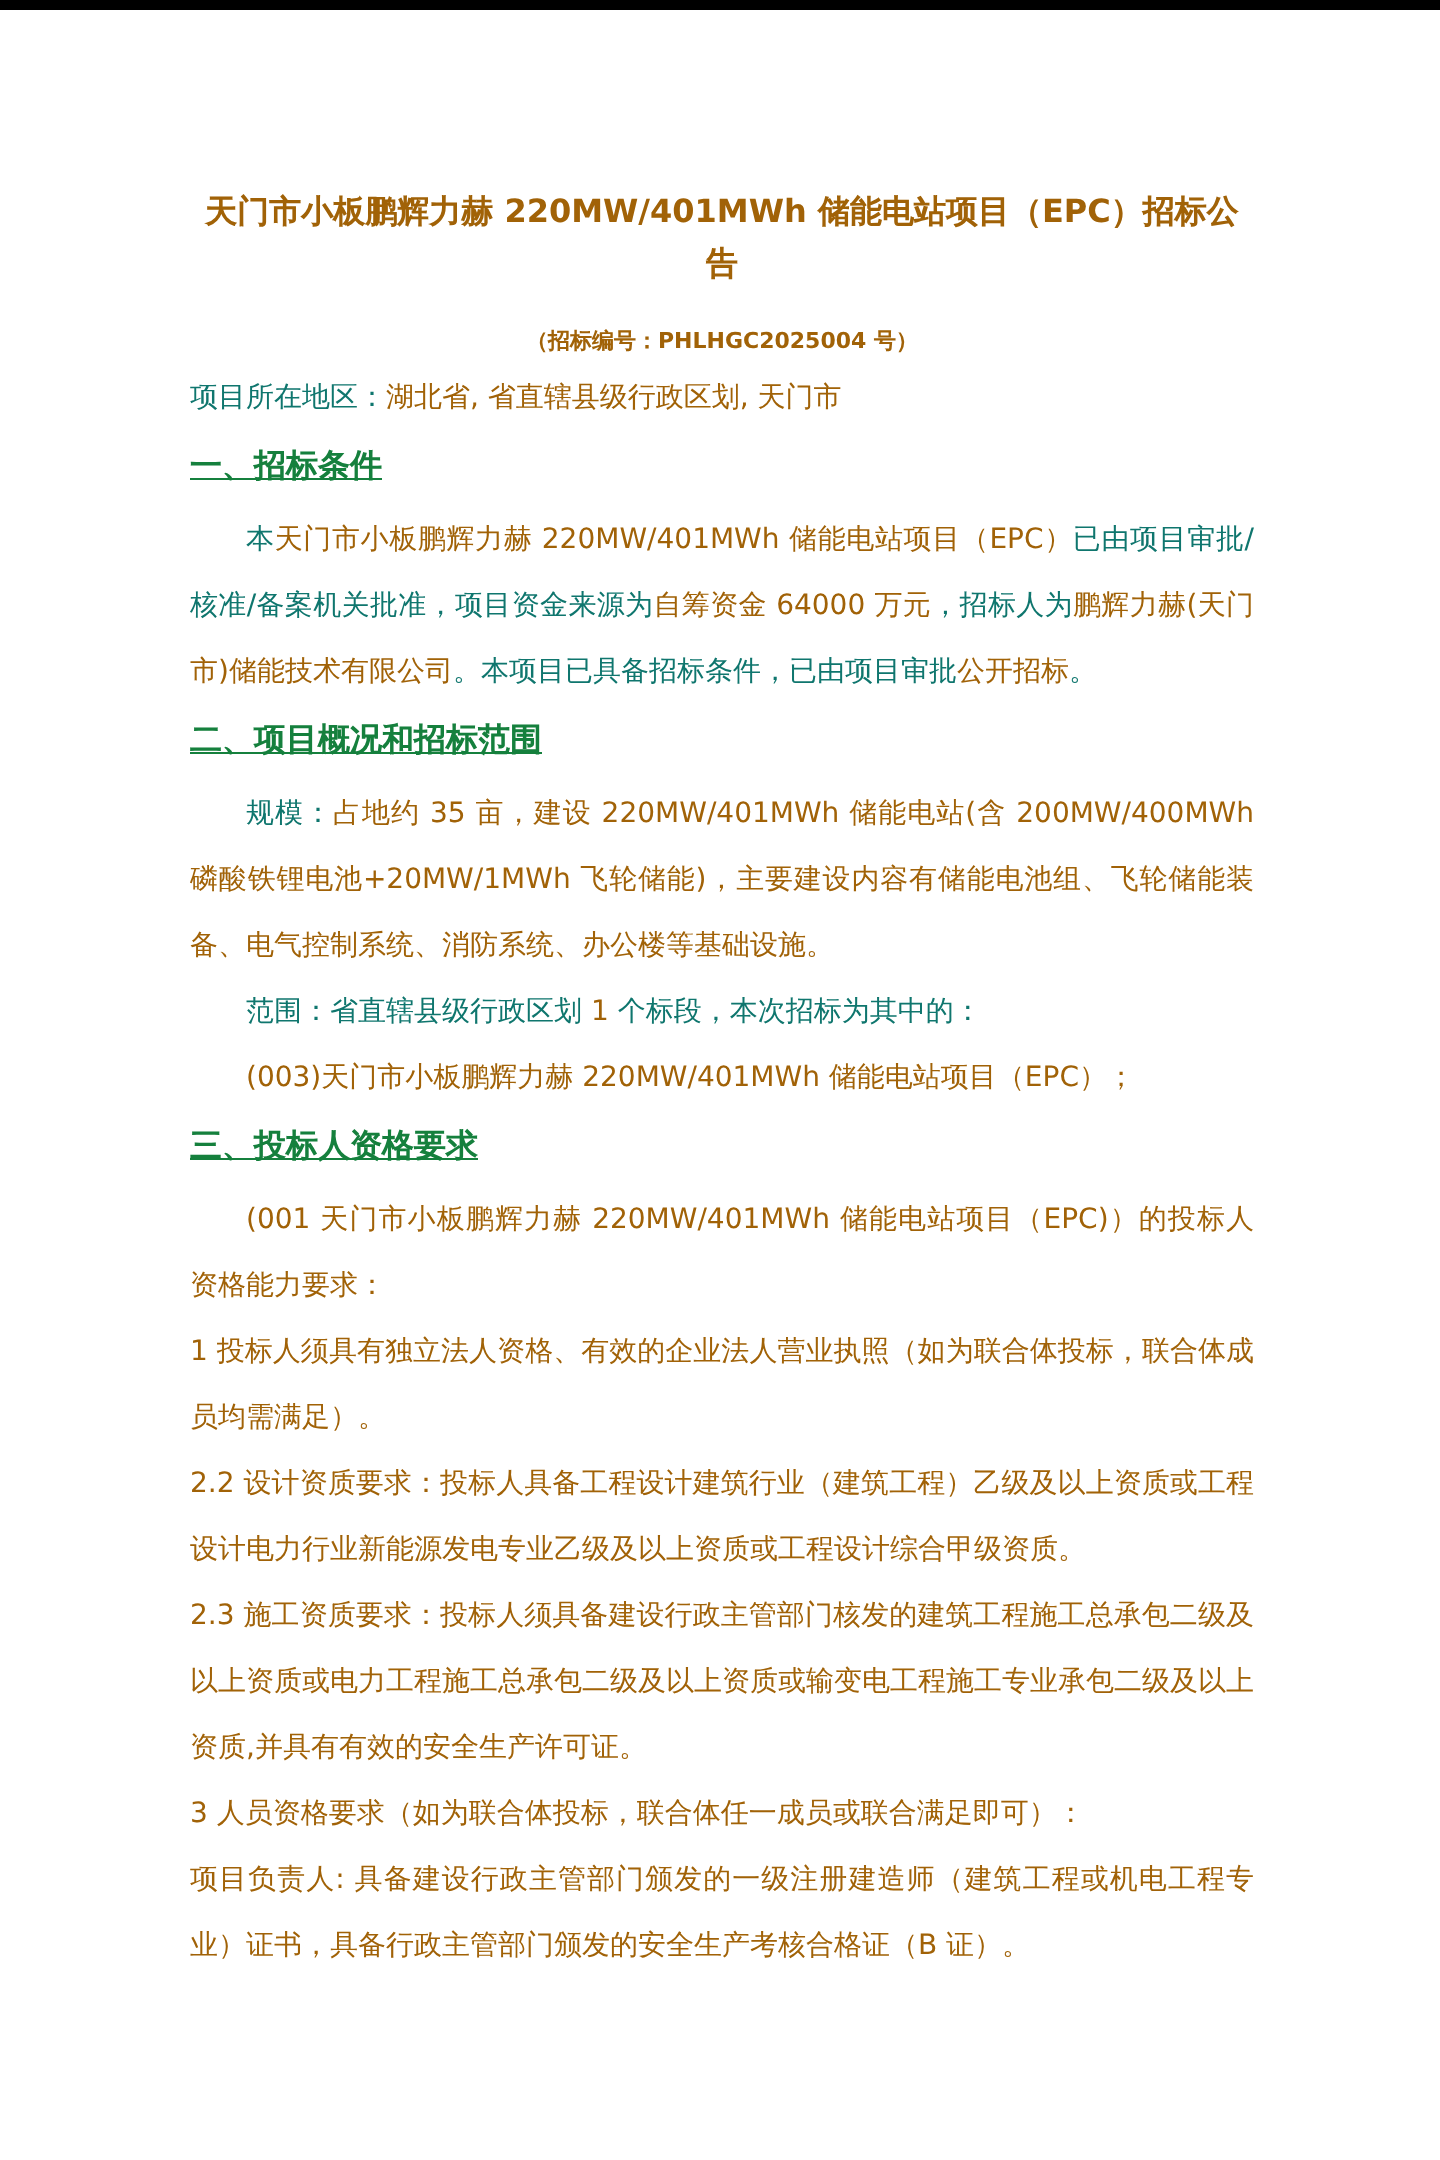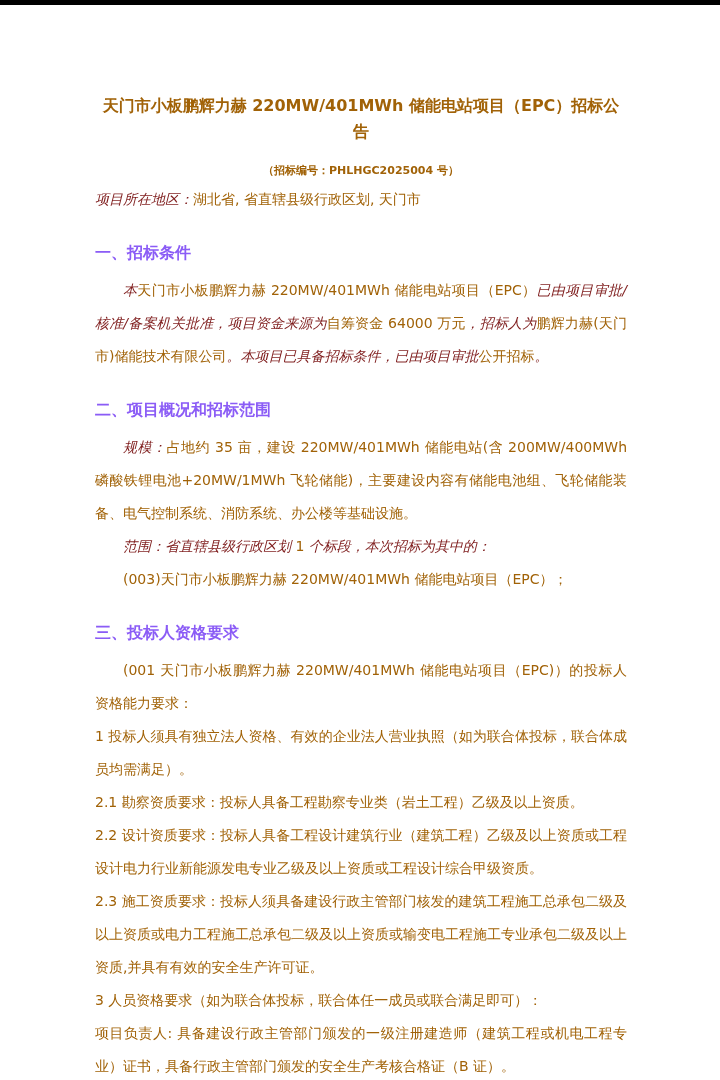--- a/index.html
+++ b/index.html
@@ -18,21 +18,21 @@
     width: 720px;
     height: 5px;
     background: #000000;
   }
   .page {
     padding: 0 93px 60px 95px;
     box-sizing: border-box;
     width: 720px;
   }
   .blue { color: #a16207; }
-  .black { color: #7f1d1d; font-style: italic; }
+  .black { color: #0f766e; }
   .title {
     margin: 88px 0 0 0;
     text-align: center;
     font-size: 16px;
     font-weight: bold;
     line-height: 26px;
   }
   .subtitle {
     margin: 14px 0 0 0;
     text-align: center;
@@ -45,25 +45,26 @@
   }
   .para {
     margin: 0;
     font-size: 14px;
     line-height: 33px;
     text-align: justify;
     word-break: break-word;
   }
   .indent { text-indent: 2em; }
   .heading {
-    margin: 24px 0 8px 0;
+    margin: 4px 0 8px 0;
     font-size: 16px;
     font-weight: bold;
     line-height: 26px;
-    color: #8b5cf6;
+    color: #15803d;
+    text-decoration: underline;
   }
 </style>
 </head>
 <body>
 
 <div class="top-bar"></div>
 
 <div class="page">
 
   <h1 class="title blue">天门市小板鹏辉力赫 220MW/401MWh 储能电站项目（EPC）招标公告</h1>
@@ -81,19 +82,18 @@
   <p class="para indent"><span class="black">规模：</span><span class="blue">占地约 35 亩，建设 220MW/401MWh 储能电站(含 200MW/400MWh 磷酸铁锂电池+20MW/1MWh 飞轮储能)，主要建设内容有储能电池组、飞轮储能装备、电气控制系统、消防系统、办公楼等基础设施。</span></p>
 
   <p class="para indent"><span class="black">范围：省直辖县级行政区划 </span><span class="blue">1</span><span class="black"> 个标段，本次招标为其中的：</span></p>
 
   <p class="para indent blue">(003)天门市小板鹏辉力赫 220MW/401MWh 储能电站项目（EPC）；</p>
 
   <h3 class="heading">三、投标人资格要求</h3>
 
   <p class="para indent blue">(001 天门市小板鹏辉力赫 220MW/401MWh 储能电站项目（EPC)）的投标人资格能力要求：</p>
   <p class="para blue">1 投标人须具有独立法人资格、有效的企业法人营业执照（如为联合体投标，联合体成员均需满足）。</p>
-  <p class="para blue">2.1 勘察资质要求：投标人具备工程勘察专业类（岩土工程）乙级及以上资质。</p>
   <p class="para blue">2.2 设计资质要求：投标人具备工程设计建筑行业（建筑工程）乙级及以上资质或工程设计电力行业新能源发电专业乙级及以上资质或工程设计综合甲级资质。</p>
   <p class="para blue">2.3 施工资质要求：投标人须具备建设行政主管部门核发的建筑工程施工总承包二级及以上资质或电力工程施工总承包二级及以上资质或输变电工程施工专业承包二级及以上资质,并具有有效的安全生产许可证。</p>
   <p class="para blue">3 人员资格要求（如为联合体投标，联合体任一成员或联合满足即可）：</p>
   <p class="para blue">项目负责人: 具备建设行政主管部门颁发的一级注册建造师（建筑工程或机电工程专业）证书，具备行政主管部门颁发的安全生产考核合格证（B 证）。</p>
 
 </div>
 
 </body></html>

